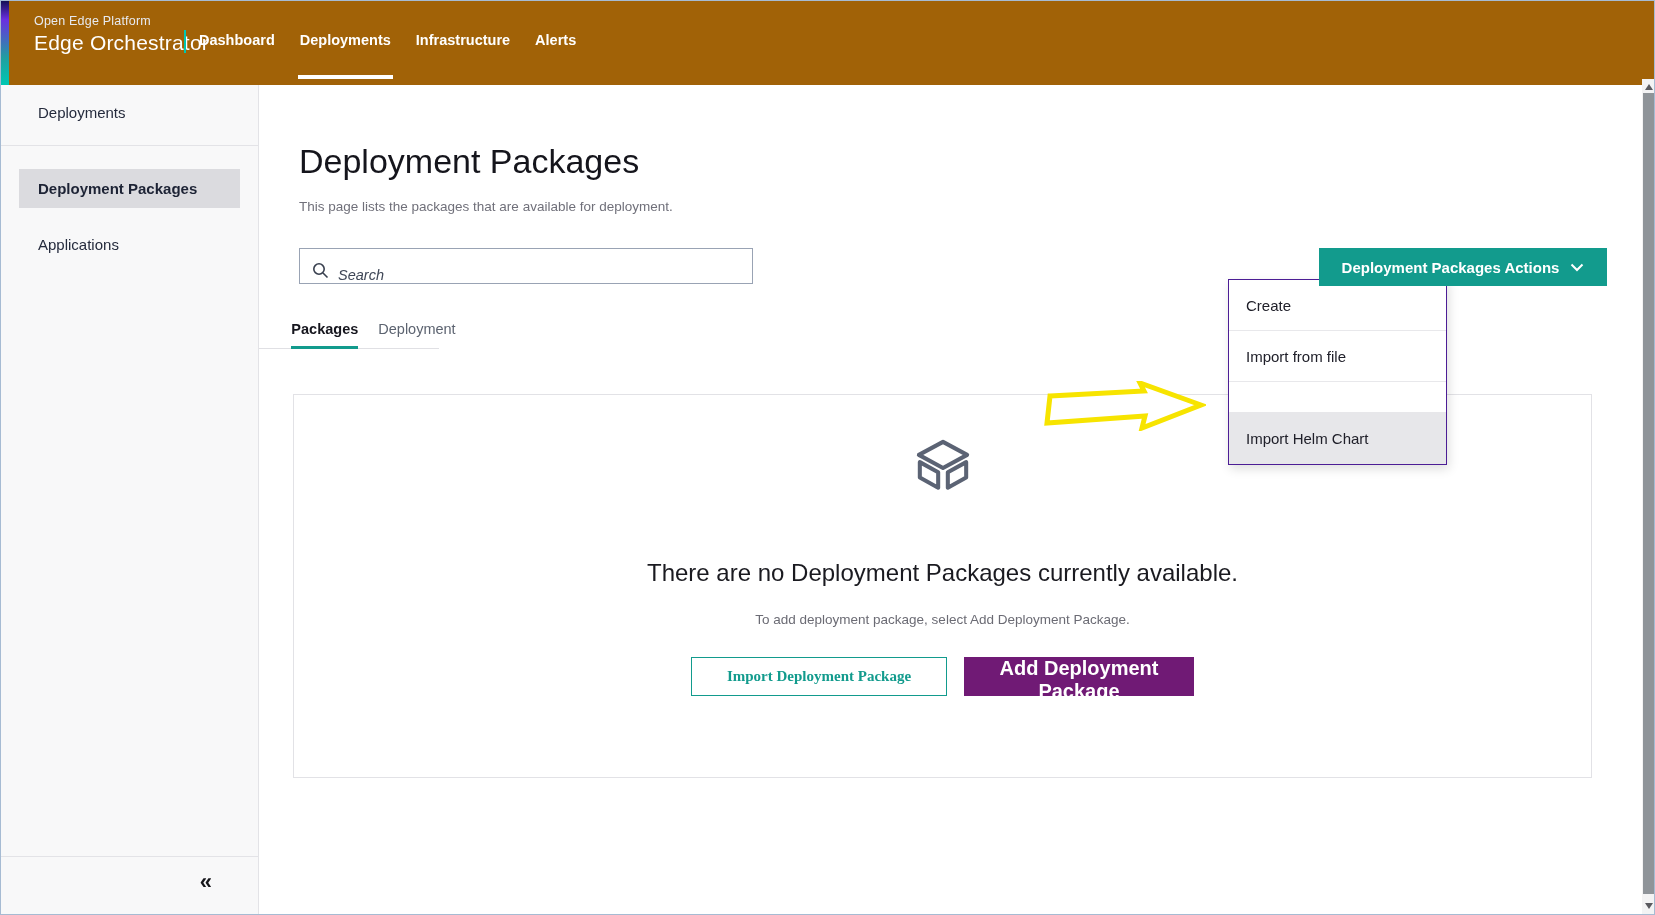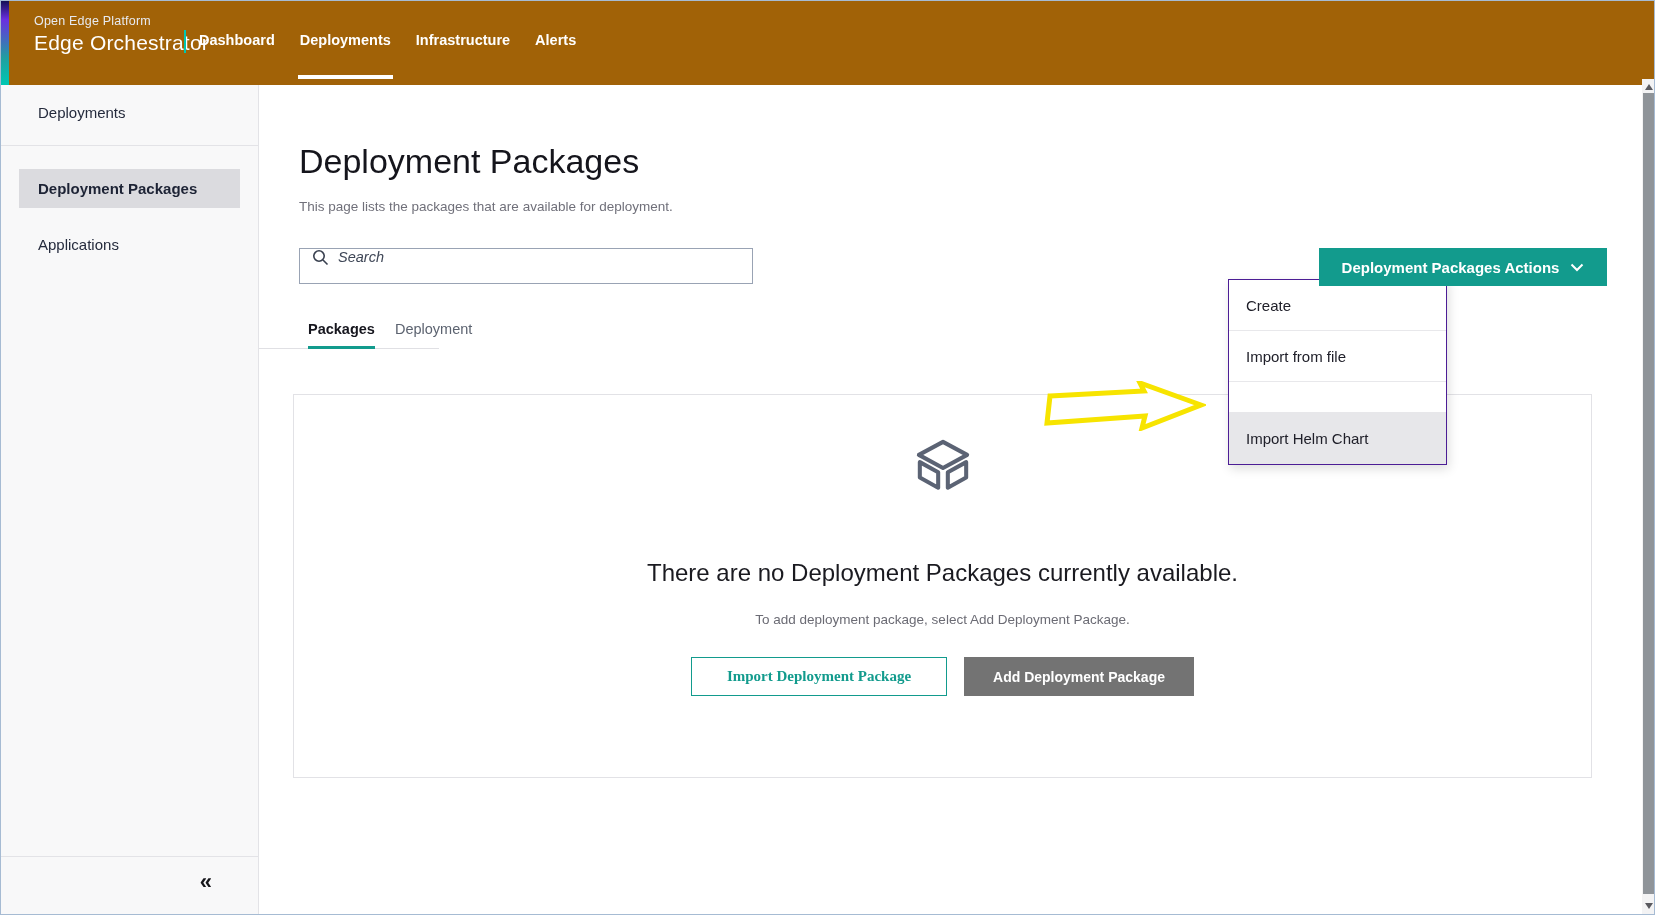--- a/index.html
+++ b/index.html
@@ -35,43 +35,43 @@
   .side-list { padding-top:23px; display:flex; flex-direction:column; gap:17px; }
   .side-item { margin:0 18px; height:39px; display:flex; align-items:center; padding-left:19px;
     font-size:15px; color:#252b3d; cursor:pointer; }
   .side-item.selected { background:#dbdbdf; font-weight:700; color:#1d2335; }
   .side-footer { position:absolute; left:0; right:0; bottom:0; height:58px; border-top:1px solid #e3e3e7; }
   .collapse-btn { position:absolute; right:46px; top:12px; font-size:22px; font-weight:700; color:#15151a; cursor:pointer; }
   
   .page-title { position:absolute; left:298px; top:141px; font-size:34px; font-weight:400; color:#15151c; }
   .page-subtitle { position:absolute; left:298px; top:198px; font-size:13.5px; color:#70707a; }
   .searchbox { position:absolute; left:298px; top:247px; width:454px; height:36px; background:#fff;
-    border:1px solid #99a3b4; display:flex; align-items:flex-start; padding:0 12px; gap:9px; }
+    border:1px solid #99a3b4; display:flex; align-items:flex-end; padding:0 12px; gap:9px; }
   .searchbox input { border:none; outline:none; flex:1; font-size:14.5px; font-style:italic; color:#3f4757;
     font-family:"Liberation Sans", sans-serif; background:transparent; }
   .searchbox input::placeholder { color:#3f4757; opacity:1; }
   .actions-btn { position:absolute; left:1318px; top:247px; width:288px; height:38px; background:#129b8d;
     color:#fff; font-size:15px; font-weight:700; display:flex; align-items:center; justify-content:center;
     gap:11px; cursor:pointer; z-index:12; border:none; }
   .tabbar { position:absolute; left:258px; top:320px; width:180px; padding-left:49px;
-    border-bottom:1px solid #e0e0e4; display:flex; gap:20px; }
+    border-bottom:1px solid #e0e0e4; display:flex; gap:20px;justify-content:center; }
   .tab { font-size:14.5px; padding-bottom:9px; margin-bottom:-1px; white-space:nowrap; cursor:pointer; }
   .tab.active { font-weight:700; color:#16161e; border-bottom:3px solid #129b8d; }
   .tab.inactive { color:#5c6370; }
   
   .panel { position:absolute; left:292px; top:393px; width:1299px; height:384px; background:#fff;
     border:1px solid #e2e2e6; display:flex; flex-direction:column; align-items:center; padding-top:43px; z-index:1; }
   .cube-wrap { height:54px; }
   .empty-title { margin-top:67px; font-size:24px; font-weight:400; color:#1a1a20; }
   .empty-sub { margin-top:25px; font-size:13.5px; color:#6b6b74; }
   .empty-actions { margin-top:30px; display:flex; gap:17px; }
   .btn-secondary { width:256px; height:39px; background:#fff; border:1.5px solid #129b8d; color:#129b8d;
     font-size:15px; font-weight:700; cursor:pointer; font-family:Liberation Serif, serif; }
-  .btn-primary { width:230px; height:39px; background:#737373; border:none; color:#fff;
-    font-size:14px; font-weight:700; cursor:pointer; font-family:"Liberation Sans", sans-serif; }
+  .btn-primary { width:230px; height:39px; background:#701a75; border:none; color:#fff;
+    font-size:20px; font-weight:700; cursor:pointer; font-family:"Liberation Sans", sans-serif; }
   
   .dropdown { position:absolute; left:1227px; top:278px; width:219px; background:#fff;
     border:1px solid #4c1d95; box-shadow:2px 4px 10px rgba(0,0,0,.13); z-index:10; }
   .menu-item { height:51px; display:flex; align-items:center; padding-left:17px; font-size:15px;
     color:#20202a; border-bottom:1px solid #e8e8eb; cursor:pointer; background:#fff; }
   .menu-item.highlighted { background:#e7e7ea; border-bottom:none; height:52px;margin-top:30px; }
   
   .annot-arrow { position:absolute; left:1043px; top:380px; z-index:8; }
   
   .scrollbar { position:absolute; left:1641px; top:78px; width:13px; bottom:0; background:#f3f3f4; z-index:25; }

